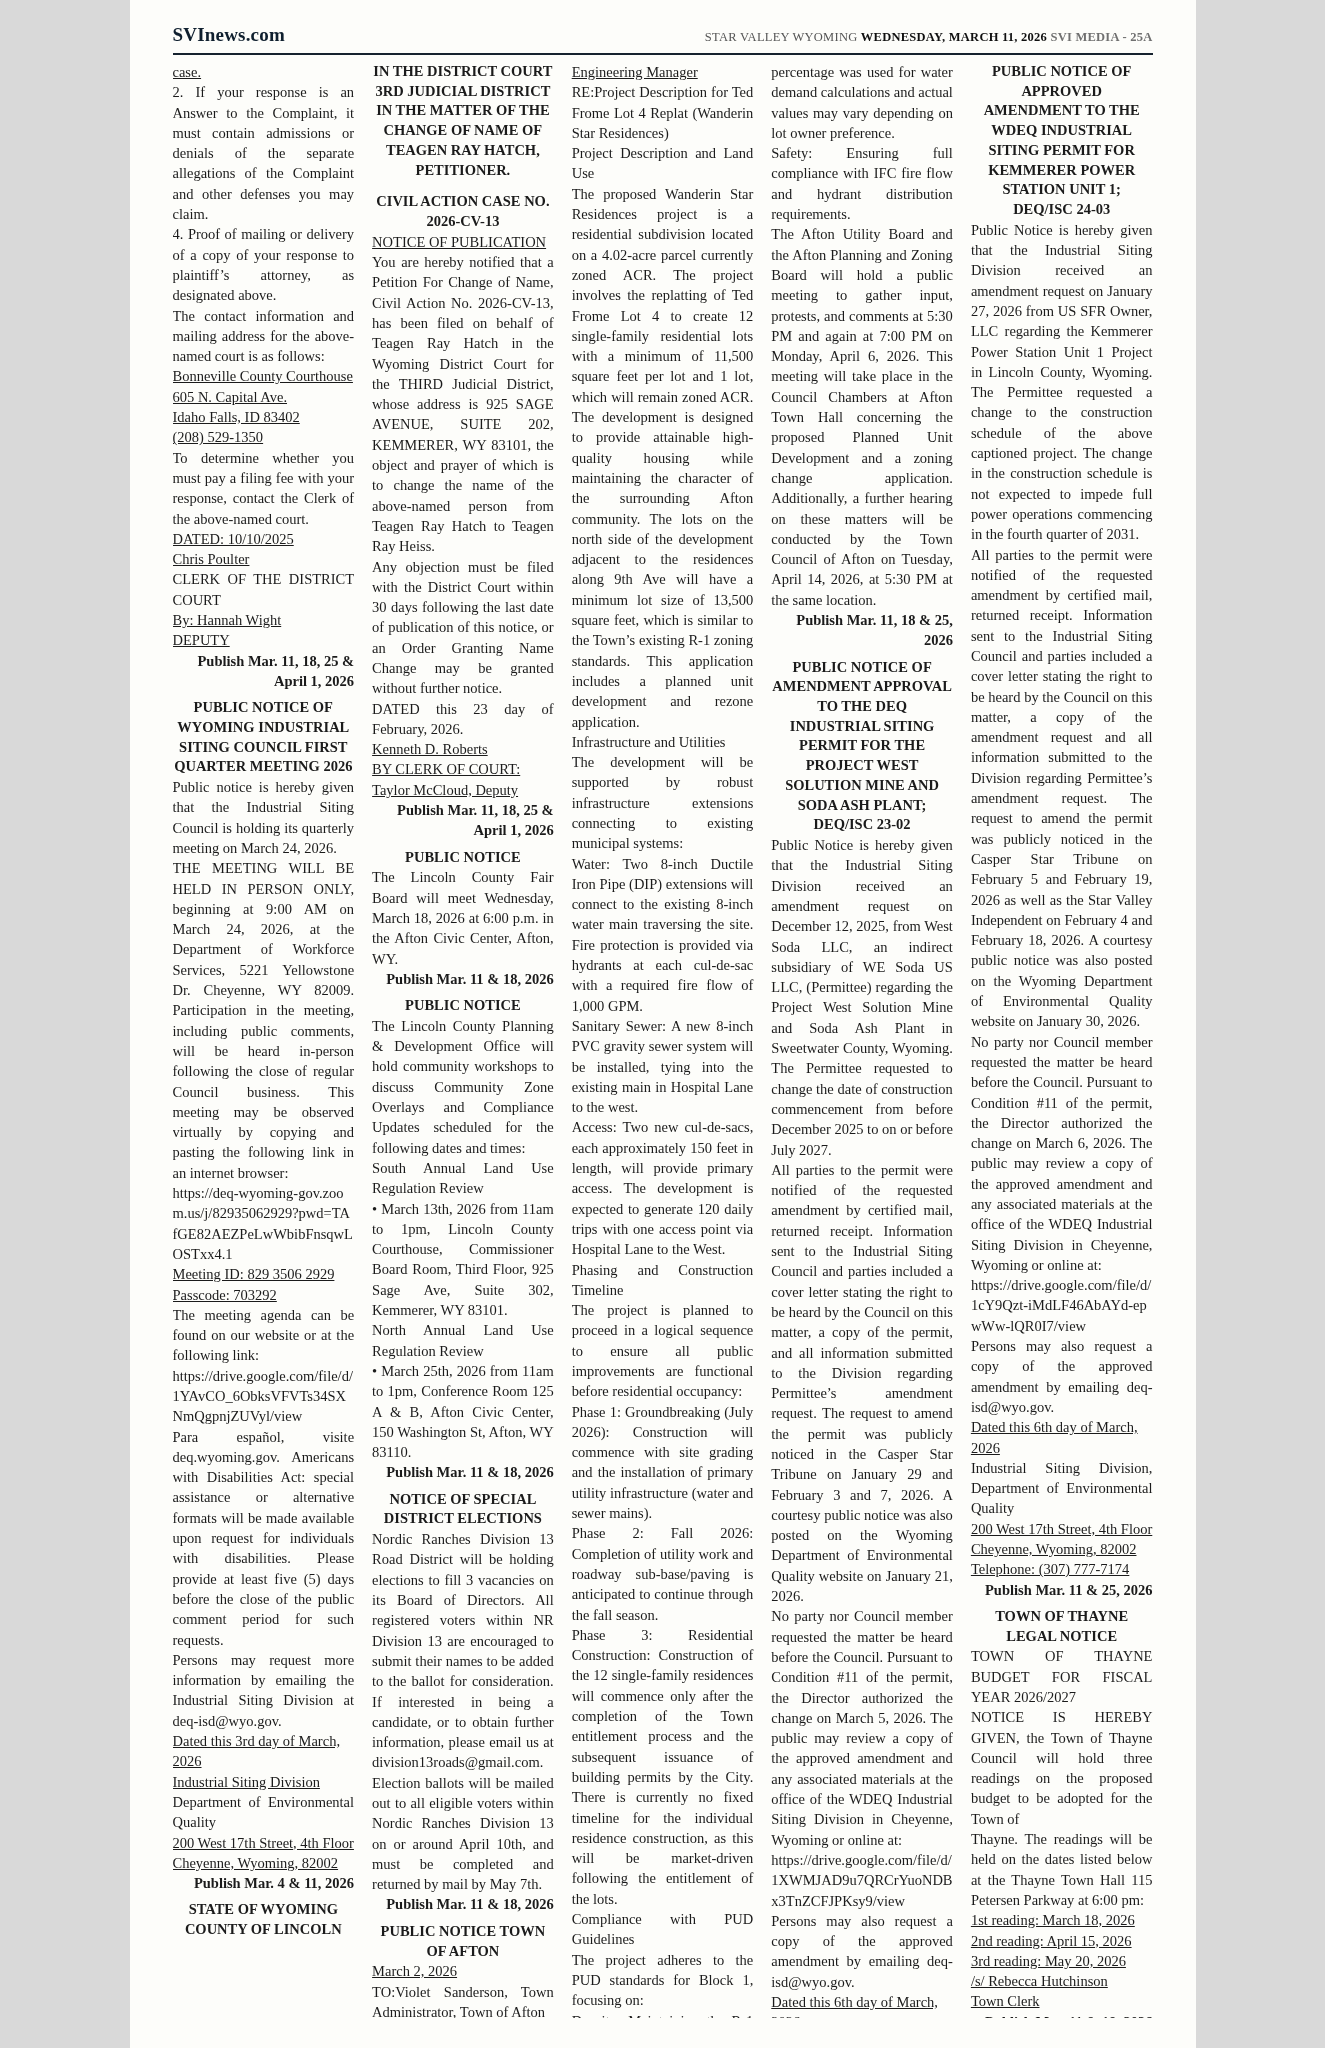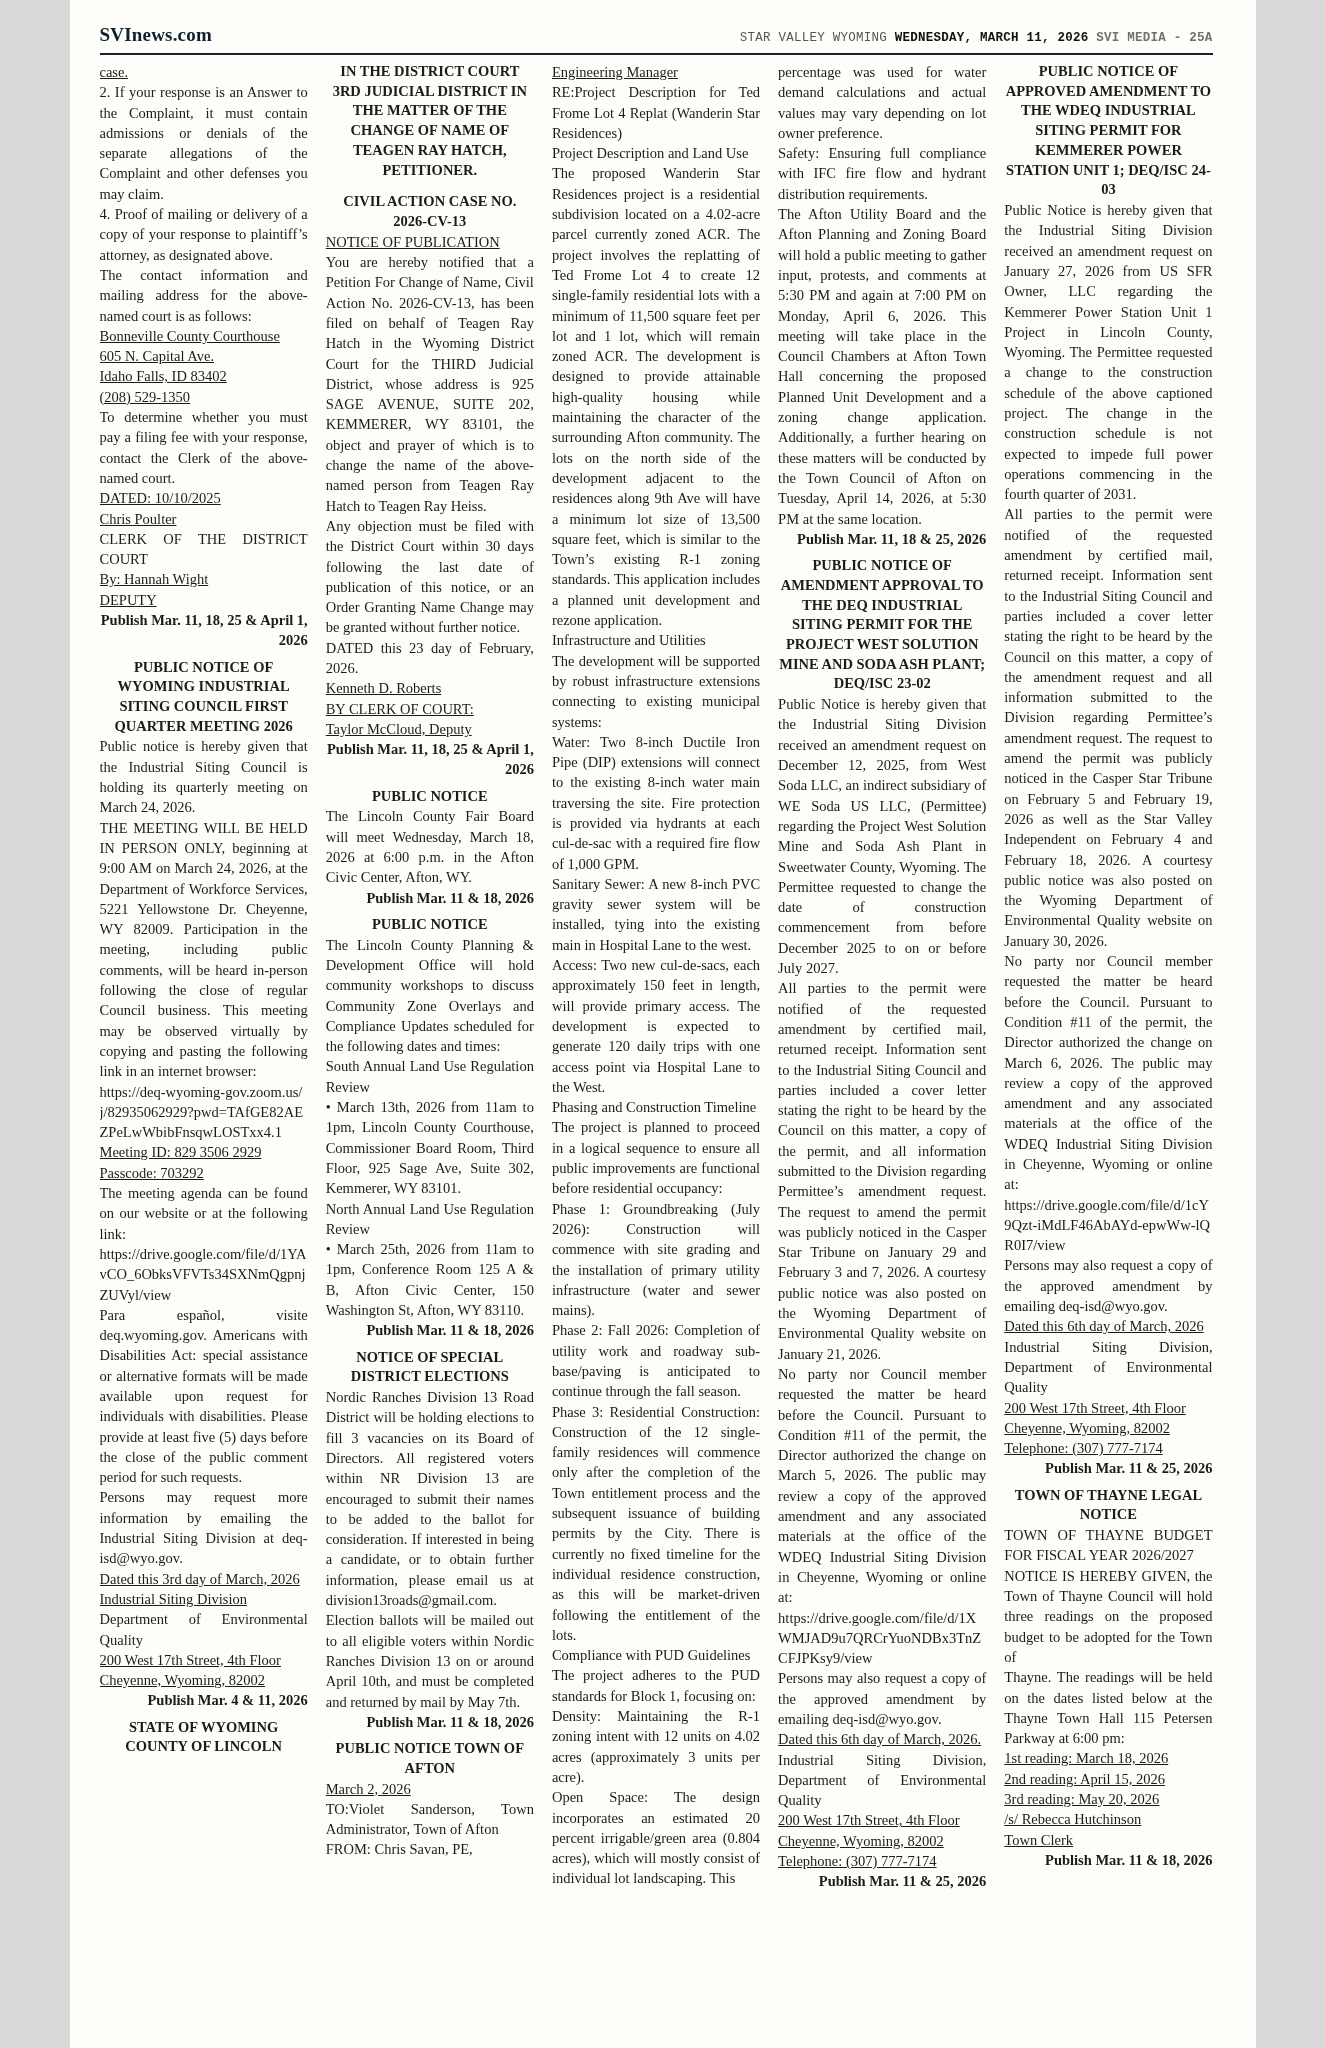--- a/index.html
+++ b/index.html
@@ -1,29 +1,29 @@
 <!DOCTYPE html>
 <html lang="en"><head>
 <meta charset="utf-8">
 <style>
   * { margin:0; padding:0; box-sizing:border-box; }
   html, body { background:#d9d9d9; }
   .sheet {
-    width:1186px; height:2048px; margin:0 auto; background:#fdfdfa; color:#1b1b1b;
-    font-family:"Liberation Serif", serif; padding:24px 43px 26px 30px; overflow:hidden;
+    width:1066px; height:2048px; margin:0 auto; background:#fdfdfa; color:#1b1b1b;
+    font-family:"Liberation Serif", serif; padding:24px 43px 26px 43px; overflow:hidden;
   }
   .masthead {
     display:flex; justify-content:space-between; align-items:baseline;
     border-bottom:2.5px solid #16222e; padding-bottom:7px; margin-bottom:7px;
   }
   .site {
     font-family:"Liberation Serif", serif; font-weight:bold; font-size:19px; color:#0f1f2e;
     letter-spacing:.01em;
   }
-  .mast-right { font-family:Liberation Mono, monospace; font-size:12.5px; color:#555; letter-spacing:.02em; }
+  .mast-right { font-family:Liberation Serif, serif; font-size:12.5px; color:#555; letter-spacing:.02em; }
   .mast-right .md { font-weight:bold; color:#101010; }
   .mast-right .me { color:#707070; font-weight:bold; }
   .columns { display:flex; gap:18px; height:1956px; overflow:hidden; }
   .col { flex:1 1 0; min-width:0; font-size:14.5px; line-height:1.4; }
   .blk { margin:0; }
   .blk.para { text-align:justify; hyphens:auto; }
   .blk.line { text-align:left;text-decoration:underline; }
   .blk.url  { text-align:justify; word-break:break-all; }
   .blk.heading { font-weight:bold; text-align:center; line-height:1.36; }
   .blk.heading + .blk.heading { margin-top:12px; }

